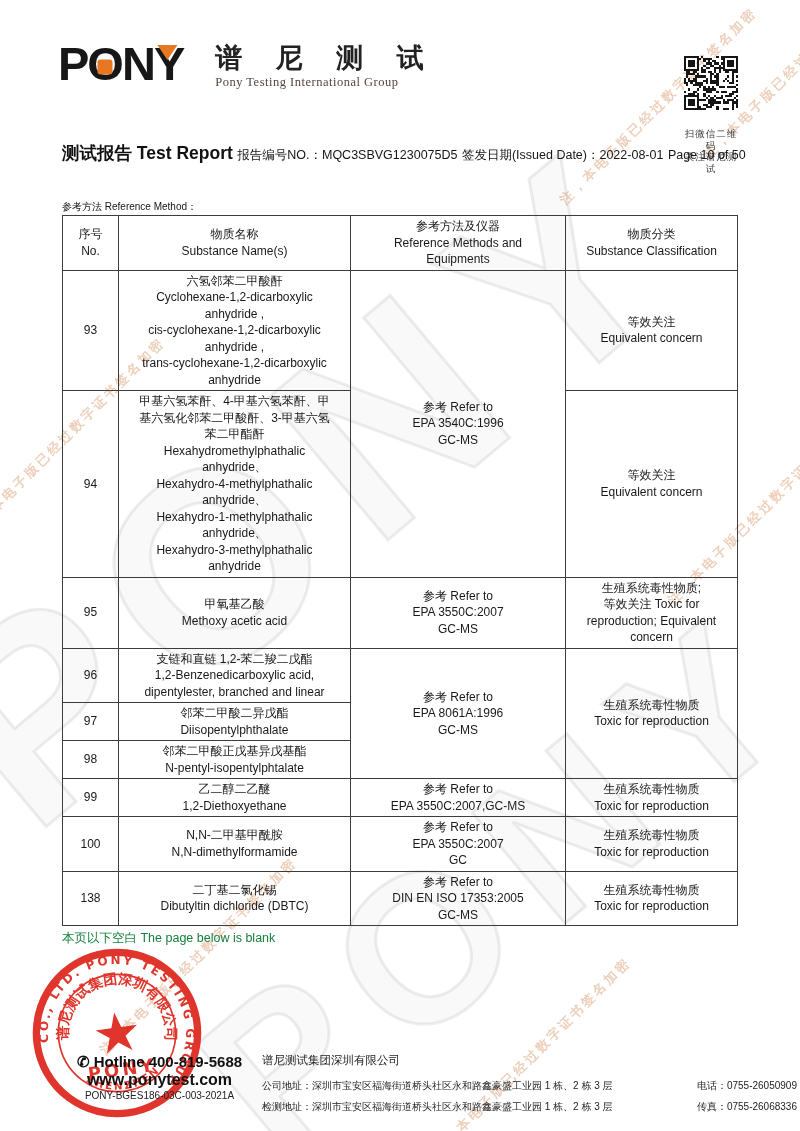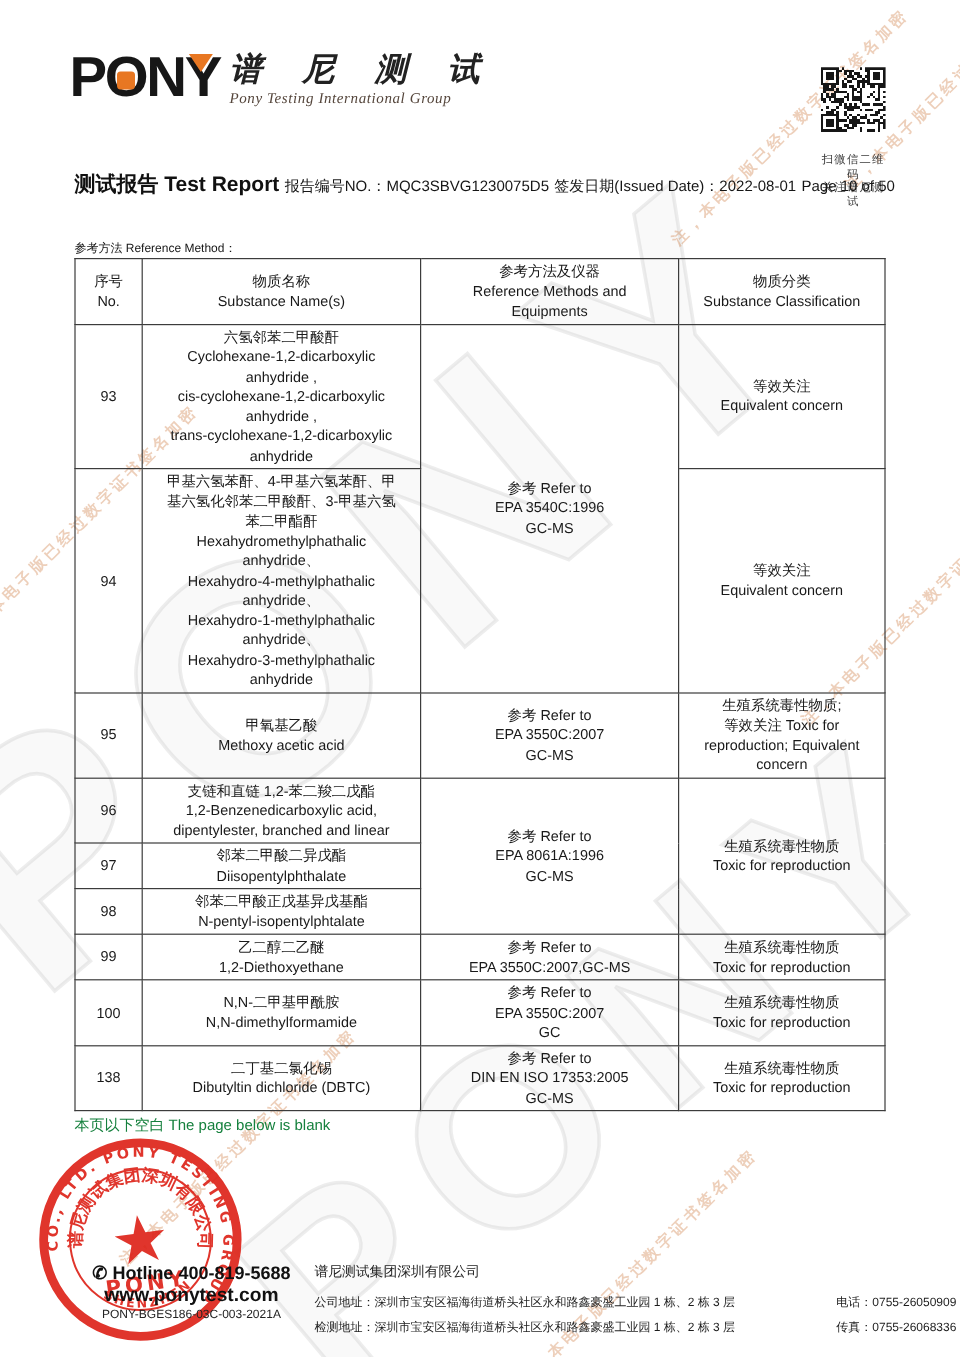--- a/index.html
+++ b/index.html
@@ -18,21 +18,21 @@
   .n4{left:96px;top:1046px;} .n5{left:430px;top:1146px;} .n6{left:700px;top:150px;}
   
   .logo{position:absolute;left:58px;top:40px;display:flex;align-items:flex-start;z-index:2;}
   .logo-word{position:relative;font-weight:900;font-size:47px;line-height:48px;letter-spacing:-2px;color:#171717;}
   .o-wrap{position:relative;display:inline-block;}
   .o-square{position:absolute;left:50%;top:56%;transform:translate(-50%,-50%);width:15px;height:15px;
             background:#e87722;border-radius:3px;}
   .y-wrap{position:relative;display:inline-block;}
   .y-tri{position:absolute;left:50%;top:5px;transform:translateX(-58%);width:0;height:0;
          border-left:10px solid transparent;border-right:10px solid transparent;border-top:15px solid #e87722;}
-  .logo-right{margin-left:8px;padding-top:3px;font-style:italic;}
+  .logo-right{margin-left:32px;padding-top:3px;}
   .logo-cn{font-size:27px;font-weight:bold;letter-spacing:13px;color:#222;line-height:30px;white-space:nowrap;}
   .logo-en{font-family:"Liberation Serif",serif;font-size:12.5px;color:#55463c;margin-top:2px;letter-spacing:0.5px;}
   
   .qr-block{position:absolute;left:680px;top:56px;width:62px;text-align:center;z-index:2;}
   .qr{width:54px;height:54px;margin:0 auto;}
   .qr-caption{margin-top:18px;font-size:9.5px;line-height:11.5px;color:#3a3a3a;letter-spacing:1px;white-space:pre-line;}
   
   .title-line{position:absolute;left:62px;top:141px;width:690px;white-space:nowrap;z-index:2;}
   .title-main{font-size:17.5px;font-weight:bold;color:#111;}
   .title-rest{font-size:12.5px;color:#161616;}

